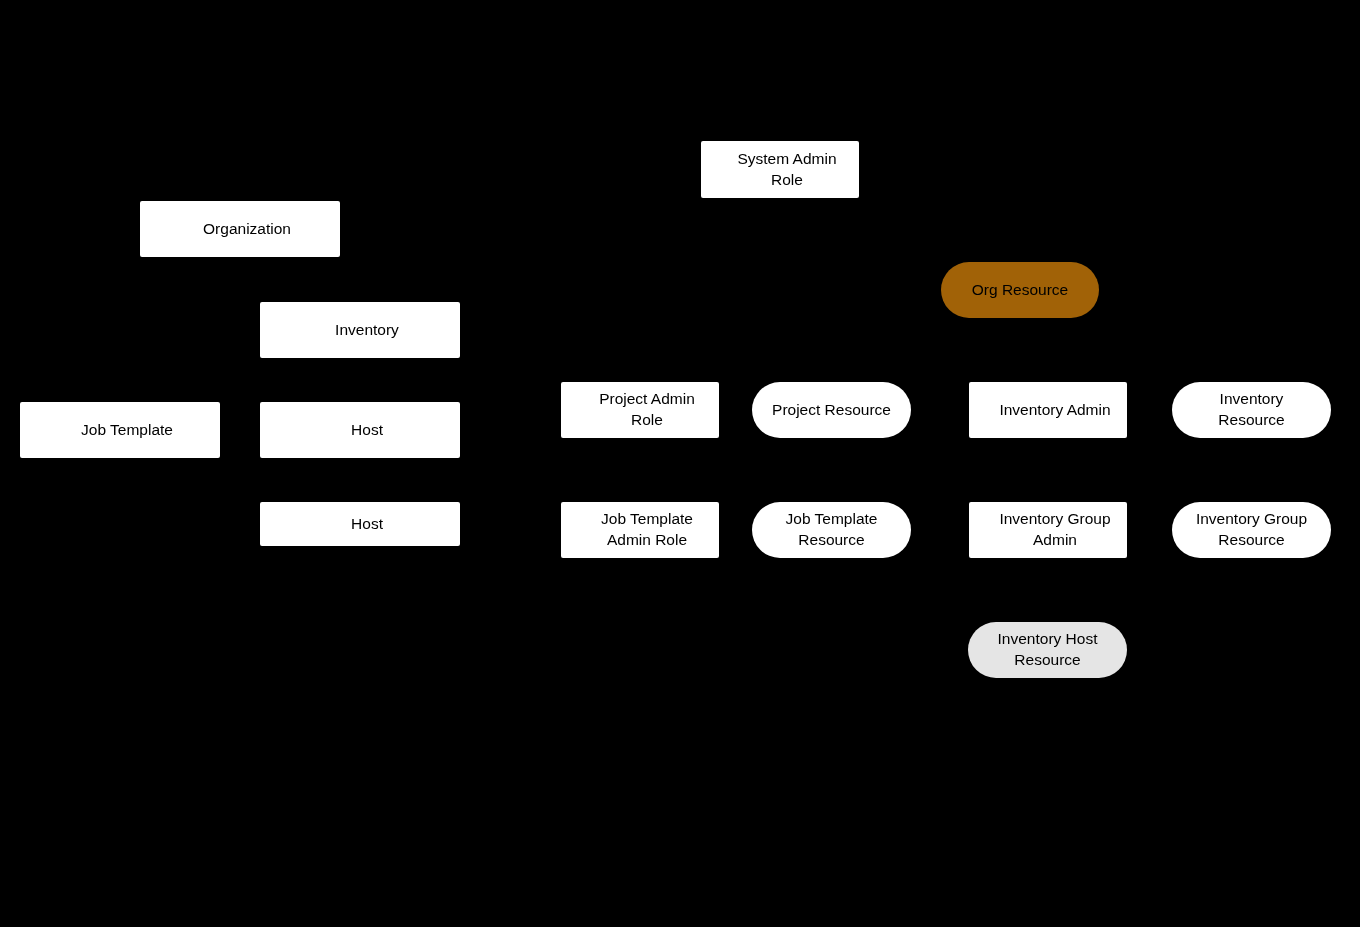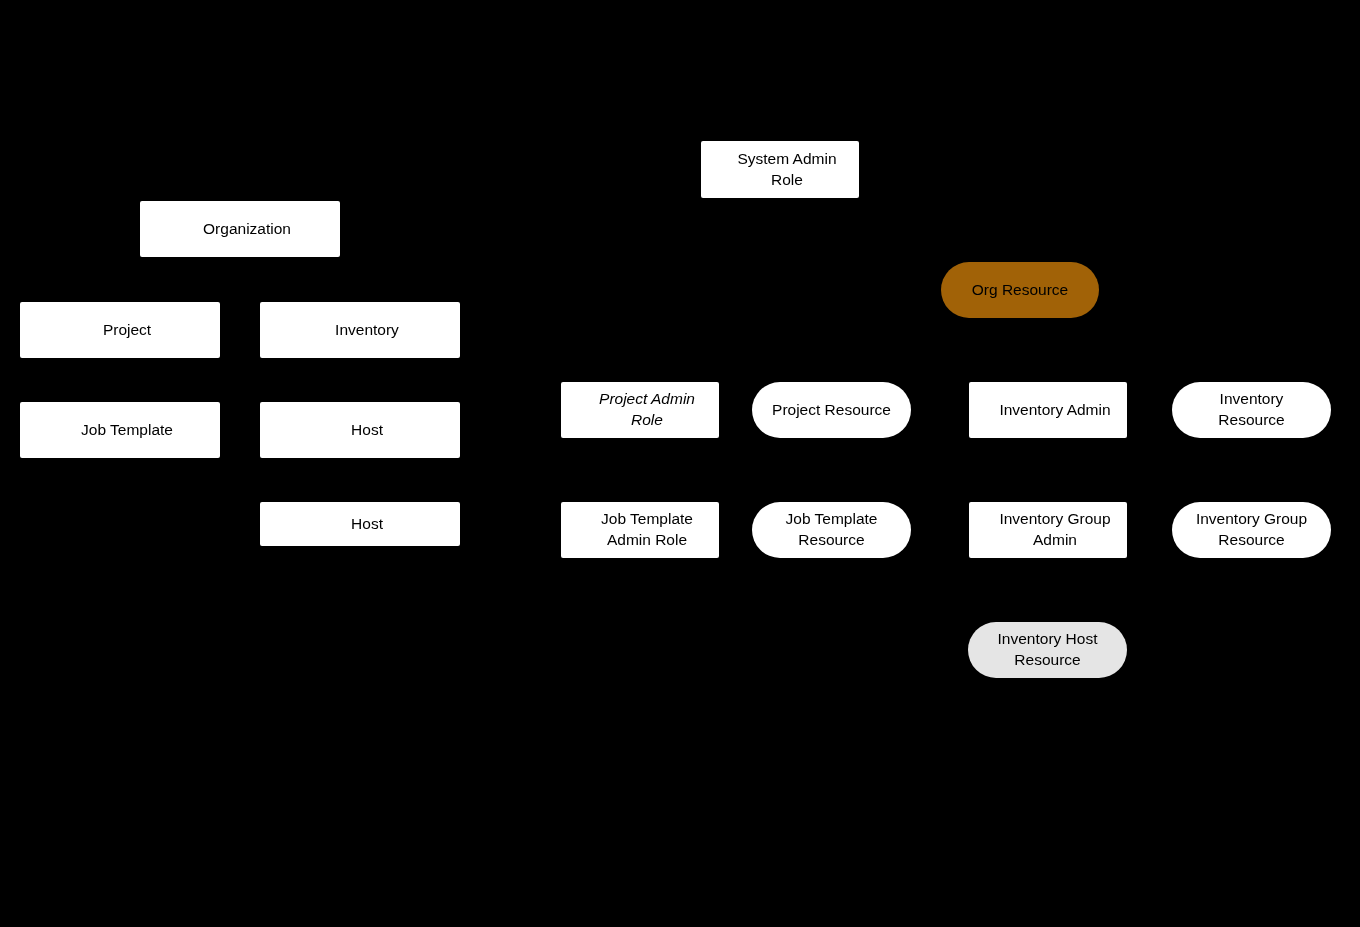--- a/index.html
+++ b/index.html
@@ -36,29 +36,28 @@
   .round {
     border-radius: 999px;
   }
 </style>
 </head>
 <body>
 
 <div id="canvas" style="background: rgb(0, 0, 0);">
 
 <div class="node rect" style="left: 140px; top: 201px; width: 200px; height: 56px; background: rgb(255, 255, 255); color: rgb(0, 0, 0);">Organization</div>
-    <div class="node rect" style="left: 20px; top: 302px; width: 200px; height: 56px; background: rgb(255, 255, 255); color: rgb(0, 0, 0);">Project</div>
     <div class="node rect" style="left: 260px; top: 302px; width: 200px; height: 56px; background: rgb(255, 255, 255); color: rgb(0, 0, 0);">Inventory</div>
     <div class="node rect" style="left: 20px; top: 402px; width: 200px; height: 56px; background: rgb(255, 255, 255); color: rgb(0, 0, 0);">Job Template</div>
     <div class="node rect" style="left: 260px; top: 402px; width: 200px; height: 56px; background: rgb(255, 255, 255); color: rgb(0, 0, 0);">Host</div>
     <div class="node rect" style="left: 260px; top: 502px; width: 200px; height: 44px; background: rgb(255, 255, 255); color: rgb(0, 0, 0);">Host</div>
     <div class="node rect" style="left: 701px; top: 141px; width: 158px; height: 57px; background: rgb(255, 255, 255); color: rgb(0, 0, 0);">System Admin
 Role</div>
     <div class="node round" style="left: 941px; top: 262px; width: 158px; height: 56px; background: #a16207; color: rgb(0, 0, 0);">Org Resource</div>
-    <div class="node rect" style="left: 561px; top: 382px; width: 158px; height: 56px; background: rgb(255, 255, 255); color: rgb(0, 0, 0); font-style: italic;">Project Admin
+    <div class="node rect" style="left: 561px; top: 382px; width: 158px; height: 56px; background: rgb(255, 255, 255); color: rgb(0, 0, 0);">Project Admin
 Role</div>
     <div class="node round" style="left: 752px; top: 382px; width: 159px; height: 56px; background: rgb(255, 255, 255); color: rgb(0, 0, 0);">Project Resource</div>
     <div class="node rect" style="left: 969px; top: 382px; width: 158px; height: 56px; background: rgb(255, 255, 255); color: rgb(0, 0, 0);">Inventory Admin</div>
     <div class="node round" style="left: 1172px; top: 382px; width: 159px; height: 56px; background: rgb(255, 255, 255); color: rgb(0, 0, 0);">Inventory
 Resource</div>
     <div class="node rect" style="left: 561px; top: 502px; width: 158px; height: 56px; background: rgb(255, 255, 255); color: rgb(0, 0, 0);">Job Template
 Admin Role</div>
     <div class="node round" style="left: 752px; top: 502px; width: 159px; height: 56px; background: rgb(255, 255, 255); color: rgb(0, 0, 0);">Job Template
 Resource</div>
     <div class="node rect" style="left: 969px; top: 502px; width: 158px; height: 56px; background: rgb(255, 255, 255); color: rgb(0, 0, 0);">Inventory Group

